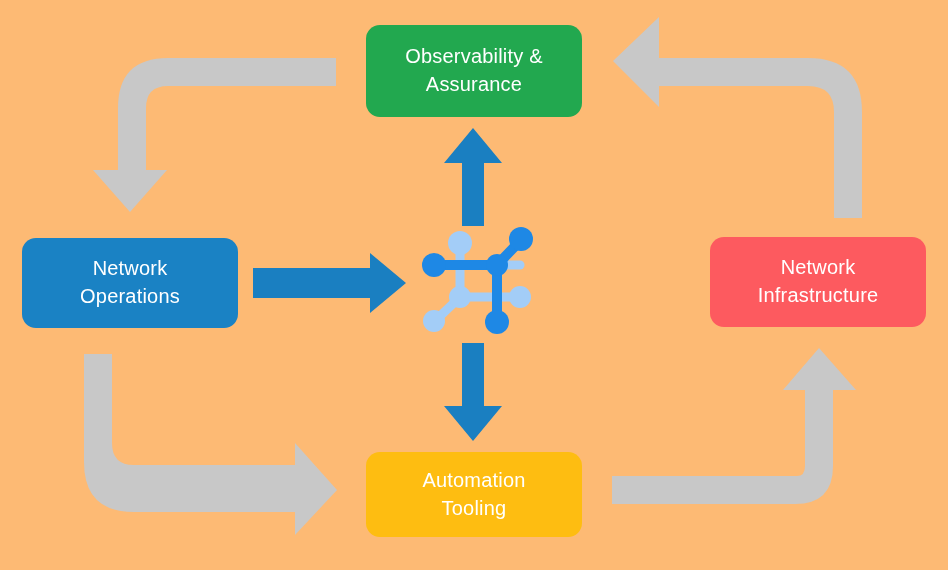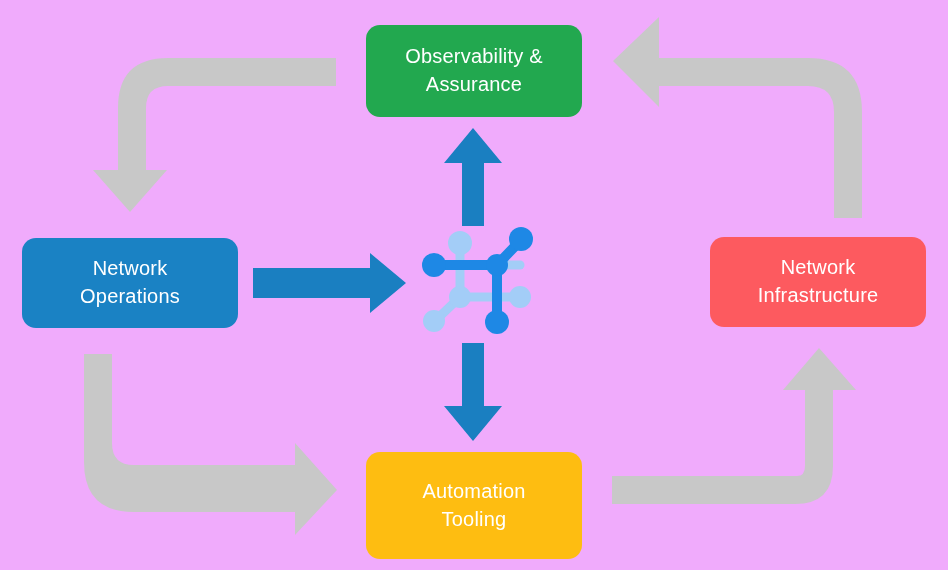--- a/index.html
+++ b/index.html
@@ -4,21 +4,21 @@
 <style>
   html, body {
     margin: 0;
     padding: 0;
     background: #000000;
   }
   #canvas {
     position: relative;
     width: 948px;
     height: 570px;
-    background: #f0abfc;
+    background: #fdba74;
     overflow: hidden;
     font-family: "Liberation Sans", sans-serif;
   }
   .node-box {
     position: absolute;
     border-radius: 14px;
     display: flex;
     align-items: center;
     justify-content: center;
     text-align: center;
@@ -34,21 +34,21 @@
   #box-observability {
     left: 366px; top: 25px; width: 216px; height: 92px;
   }
   #box-network-operations {
     left: 22px; top: 238px; width: 216px; height: 90px;
   }
   #box-network-infrastructure {
     left: 710px; top: 237px; width: 216px; height: 90px;
   }
   #box-automation-tooling {
-    left: 366px; top: 452px; width: 216px; height: 107px;
+    left: 366px; top: 452px; width: 216px; height: 85px;
   }
   #svg-layer {
     position: absolute;
     left: 0; top: 0;
     width: 948px; height: 570px;
   }
 </style>
 </head>
 <body>
 

